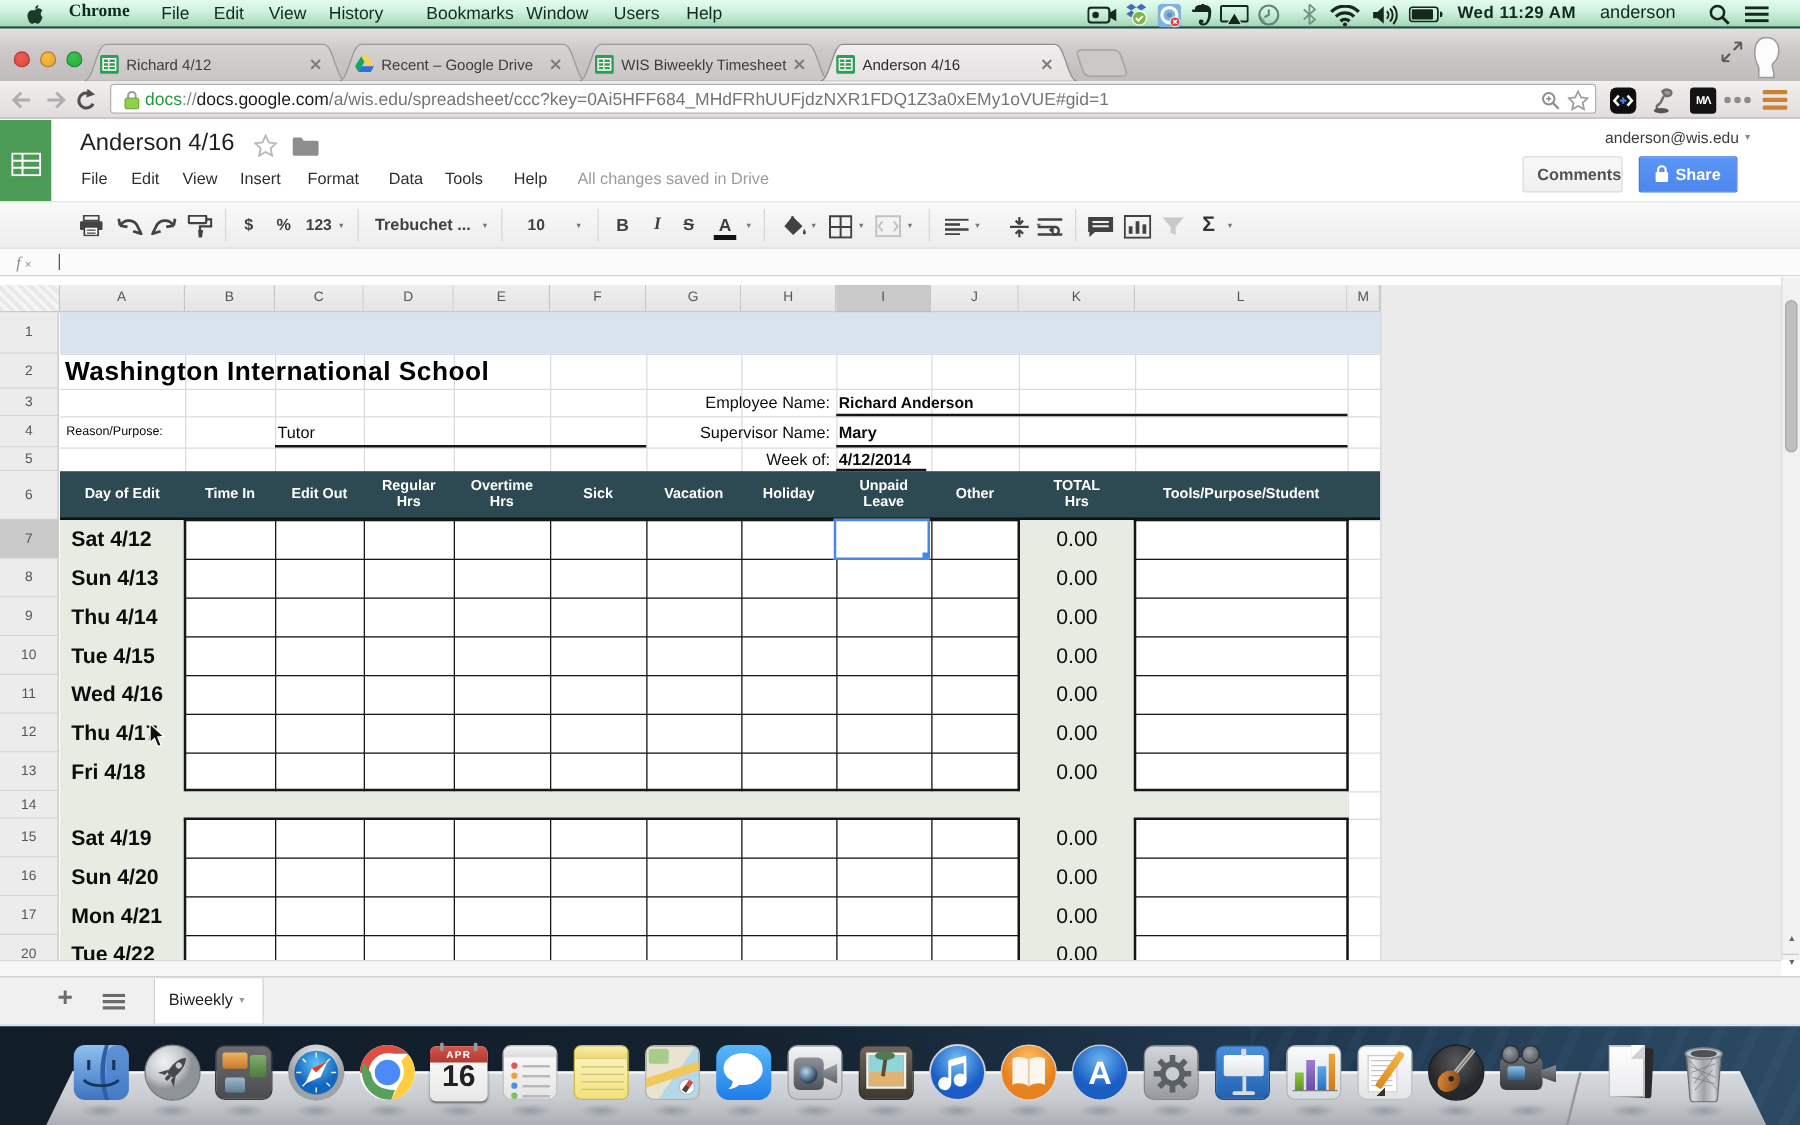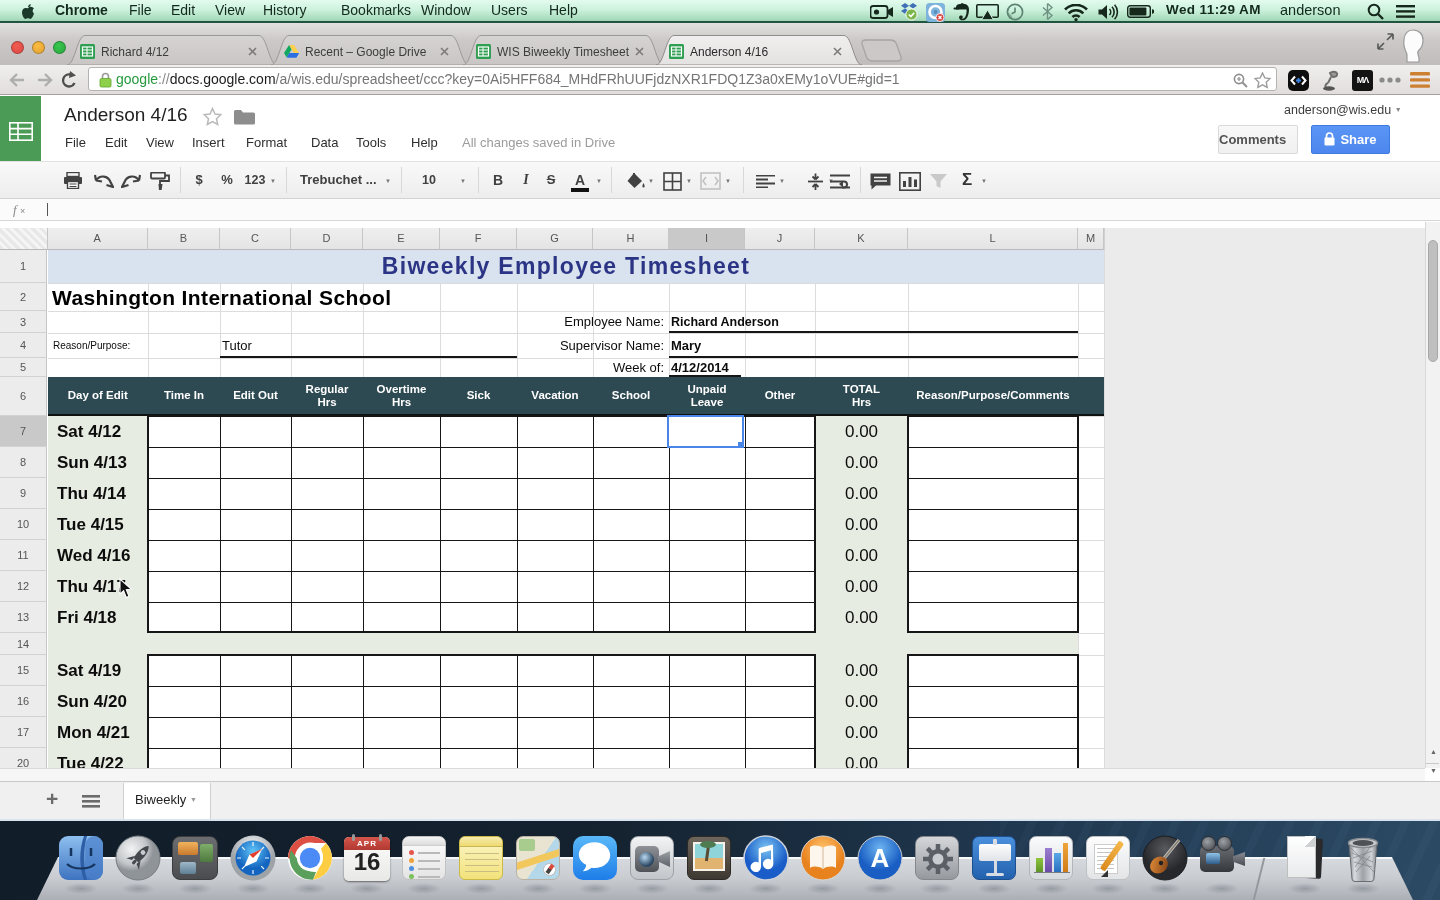--- a/index.html
+++ b/index.html
@@ -54,21 +54,21 @@
 #shelf{position:absolute;left:0;top:0;width:1440px;height:79px;
  clip-path:polygon(58px 36px,1392px 36px,1413px 79px,37px 79px);
  background:linear-gradient(#f4f6f8,#dadde1 40%,#c9ccd1 72%,#abaeb4)}
 .dicon{position:absolute;top:13px;width:48px;height:48px}
 </style></head><body>
 <div id="menubar" class="a">
     <span class="mi" style="left:20px;top:3px"><svg width="16" height="19" viewBox="0 0 16 19">
         <path d="M8.4 4.8 C9.2 3.6 11.2 3.2 12.6 4.2 C13.4 4.8 13.8 5.4 13.9 5.6 C12.3 6.6 12.1 9.3 14 10.5 C13.5 12.2 12.2 15.8 10.2 15.9 C9.3 15.9 9 15.3 7.9 15.3 C6.8 15.3 6.5 15.9 5.6 15.9 C3.6 15.8 2 12 2 9.5 C2 6.6 3.9 5.1 5.7 5.1 C6.7 5.1 7.6 5.7 8.4 4.8 Z" fill="#1c3a2a"></path>
         <path d="M8.1 4.2 C7.9 2.8 9 1.2 10.7 1 C10.9 2.6 9.6 4.1 8.1 4.2 Z" fill="#1c3a2a"></path>
       </svg></span>
-    <span class="mi" style="left:55px;font-weight:bold;">Chrome</span>
+    <span class="mi" style="left:55px;font-weight:bold;font-family:Liberation Serif, serif;">Chrome</span>
     <span class="mi" style="left:129px;">File</span>
     <span class="mi" style="left:171px;">Edit</span>
     <span class="mi" style="left:215px;">View</span>
     <span class="mi" style="left:263px;">History</span>
     <span class="mi" style="left:331px;margin-left:10px;">Bookmarks</span>
     <span class="mi" style="left:421px;">Window</span>
     <span class="mi" style="left:491px;">Users</span>
     <span class="mi" style="left:549px;">Help</span>
 <span class="mi" style="left:870px;top:5px"><svg width="24" height="14" viewBox="0 0 24 14">
         <rect x="0.5" y="1" width="17" height="12" rx="2.5" fill="none" stroke="#16281c" stroke-width="1.8"></rect>
@@ -214,21 +214,21 @@
       <g stroke="#4e4e4e" stroke-width="2.4" fill="none">
         <path d="M62 3.5 A6 6 0 1 0 66.5 12"></path>
       </g>
       <path d="M62 0 L68 4.5 L61 7 Z" fill="#4e4e4e"></path>
     </svg>
     <div id="omnibox">
       <svg style="position:absolute;left:10px;top:4px" width="13" height="16" viewBox="0 0 13 16">
         <path d="M3.5 7 V4.5 A3 3 0 0 1 9.5 4.5 V7" fill="none" stroke="#9b9b9b" stroke-width="1.6"></path>
         <rect x="1" y="6.5" width="11" height="8.5" rx="1.5" fill="#8ed04a" stroke="#5ea32c" stroke-width="0.8"></rect>
       </svg>
-      <span style="position:absolute;left:27px"><span style="color:#259a3c">google</span><span style="color:#8a8a8a">://</span><span style="color:#1c1c1c">docs.google.com</span><span style="color:#757575">/a/wis.edu/spreadsheet/ccc?key=0Ai5HFF684_MHdFRhUUFjdzNXR1FDQ1Z3a0xEMy1oVUE#gid=1</span></span>
+      <span style="position:absolute;left:27px"><span style="color:#259a3c">docs</span><span style="color:#8a8a8a">://</span><span style="color:#1c1c1c">docs.google.com</span><span style="color:#757575">/a/wis.edu/spreadsheet/ccc?key=0Ai5HFF684_MHdFRhUUFjdzNXR1FDQ1Z3a0xEMy1oVUE#gid=1</span></span>
       <svg style="position:absolute;left:1144px;top:5px" width="15" height="15" viewBox="0 0 15 15">
         <circle cx="6" cy="6" r="4.6" fill="none" stroke="#8e8e8e" stroke-width="1.6"></circle>
         <path d="M9.5 9.5 L14 14" stroke="#8e8e8e" stroke-width="1.8"></path>
         <path d="M4 6 h4 M6 4 v4" stroke="#8e8e8e" stroke-width="1.2"></path>
       </svg>
       <svg style="position:absolute;left:1165px;top:4px" width="17" height="17" viewBox="0 0 17 17">
         <path d="M8.5 1 L10.8 5.9 L16 6.6 L12.2 10.2 L13.2 15.4 L8.5 12.8 L3.8 15.4 L4.8 10.2 L1 6.6 L6.2 5.9 Z" fill="none" stroke="#9e9e9e" stroke-width="1.4"></path>
       </svg>
     </div>
     <div class="a" style="left:1288px;top:5px;width:21px;height:21px;border-radius:5px;background:#0e0e0e"><svg width="21" height="21" viewBox="0 0 21 21">
@@ -274,21 +274,21 @@
     <span class="smenu" style="left:65px">File</span>
     <span class="smenu" style="left:105px">Edit</span>
     <span class="smenu" style="left:146px">View</span>
     <span class="smenu" style="left:192px">Insert</span>
     <span class="smenu" style="left:246px">Format</span>
     <span class="smenu" style="left:311px">Data</span>
     <span class="smenu" style="left:356px">Tools</span>
     <span class="smenu" style="left:411px">Help</span>
     <span class="smenu" style="left:462px;color:#9b9b9b">All changes saved in Drive</span>
     <div class="a" style="left:1284px;top:8px;font-size:12.5px;color:#3c3c3c">anderson@wis.edu <span style="font-size:7px;color:#8a8a8a;vertical-align:2px">▼</span></div>
-    <div class="a" style="left:1218px;top:30px;width:80px;height:29px;background:linear-gradient(#f8f8f8,#f0f0f0);border:1px solid #dadada;border-radius:2px;font-size:13px;font-weight:bold;color:#525252;text-align:left;line-height:27px">Comments</div>
+    <div class="a" style="left:1218px;top:30px;width:80px;height:29px;background:linear-gradient(#f8f8f8,#f0f0f0);border:1px solid #dadada;border-radius:2px;font-size:13px;font-weight:bold;color:#525252;text-align:right;line-height:27px">Comments</div>
     <div class="a" style="left:1311px;top:30px;width:79px;height:29px;background:linear-gradient(#5b95f5,#4d87ee);border:1px solid #3f7ae0;border-radius:2px;font-size:13px;font-weight:bold;color:#fff;text-align:center;line-height:27px"><svg style="vertical-align:-2px;margin-right:5px" width="11" height="14" viewBox="0 0 11 14">
         <path d="M2.5 6 V4 A3 3 0 0 1 8.5 4 V6" fill="none" stroke="#fff" stroke-width="1.7"></path>
         <rect x="0.5" y="5.5" width="10" height="8" rx="1" fill="#fff"></rect>
       </svg>Share</div>
   </div>
 <div id="stoolbar" class="a">
     <svg class="a" style="left:63px;top:10px" width="20" height="17" viewBox="0 0 20 17">
       <rect x="4" y="0.5" width="12" height="4" fill="none" stroke="#424242" stroke-width="1.4"></rect>
       <rect x="1" y="5" width="18" height="7" rx="1" fill="#424242"></rect>
       <rect x="4.5" y="9.5" width="11" height="7" fill="#fff" stroke="#424242" stroke-width="1.4"></rect>
@@ -442,37 +442,36 @@
     <div class="ghl" style="left:47.5px;top:281px;width:1056.5px"></div>
     <div class="ghl" style="left:47.5px;top:312px;width:1056.5px"></div>
     <div class="ghl" style="left:47.5px;top:343px;width:1056.5px"></div>
     <div class="ghl" style="left:47.5px;top:374px;width:1056.5px"></div>
     <div class="ghl" style="left:47.5px;top:405px;width:1056.5px"></div>
     <div class="ghl" style="left:47.5px;top:427px;width:1056.5px"></div>
     <div class="ghl" style="left:47.5px;top:458px;width:1056.5px"></div>
     <div class="ghl" style="left:47.5px;top:489px;width:1056.5px"></div>
     <div class="ghl" style="left:47.5px;top:520px;width:1056.5px"></div>
     <div class="a" style="left:47.5px;top:22px;width:1056.5px;height:33px;background:#d9e2ef"></div>
-    <div class="a" style="left:47.5px;top:22px;width:1037px;height:33px;text-align:center;font-size:23px;font-weight:bold;color:#2c3585;letter-spacing:1.3px;line-height:33px">Biweekly Employee Timesheet</div>
     <div class="a" style="left:47.5px;top:188px;width:100.5px;height:352px;background:#e7ece2"></div>
     <div class="a" style="left:815px;top:188px;width:93px;height:352px;background:#e7ece2"></div>
     <div class="a" style="left:47.5px;top:405px;width:1030.5px;height:22px;background:#e7ece2"></div>
     <div class="a" style="left:47.5px;top:149px;width:1056.5px;height:39px;background:#2d4952;border-bottom:2px solid #101010"></div>
     <div class="hdrtxt" style="left:47.5px;width:100.5px;">Day of Edit</div>
     <div class="hdrtxt" style="left:148px;width:72px;">Time In</div>
     <div class="hdrtxt" style="left:220px;width:71px;">Edit Out</div>
     <div class="hdrtxt" style="left:291px;width:72px;">Regular<br>Hrs</div>
     <div class="hdrtxt" style="left:363px;width:77px;">Overtime<br>Hrs</div>
     <div class="hdrtxt" style="left:440px;width:77px;">Sick</div>
     <div class="hdrtxt" style="left:517px;width:76px;">Vacation</div>
-    <div class="hdrtxt" style="left:593px;width:76px;">School</div>
+    <div class="hdrtxt" style="left:593px;width:76px;">Holiday</div>
     <div class="hdrtxt" style="left:669px;width:76px;">Unpaid<br>Leave</div>
     <div class="hdrtxt" style="left:745px;width:70px;">Other</div>
     <div class="hdrtxt" style="left:815px;width:93px;">TOTAL<br>Hrs</div>
-    <div class="hdrtxt" style="left:908px;width:170px;">Reason/Purpose/Comments</div>
+    <div class="hdrtxt" style="left:908px;width:170px;">Tools/Purpose/Student</div>
     <div class="celltxt" style="left:52px;top:58px;font-size:21px;font-weight:bold;color:#000;letter-spacing:0.4px">Washington International School</div>
     <div class="celltxt" style="left:440px;top:83px;width:224px;height:22px;line-height:22px;text-align:right;font-size:13px">Employee Name:</div>
     <div class="celltxt" style="left:671px;top:83px;height:22px;line-height:22px;font-weight:bold;font-size:12.5px">Richard Anderson</div>
     <div class="bl" style="left:669px;top:103px;width:409px;height:1.8px"></div>
     <div class="celltxt" style="left:53px;top:105px;height:25px;line-height:25px;font-size:10px">Reason/Purpose:</div>
     <div class="celltxt" style="left:222px;top:105px;height:25px;line-height:25px;font-size:13px">Tutor</div>
     <div class="bl" style="left:220px;top:128px;width:297px;height:1.8px"></div>
     <div class="celltxt" style="left:440px;top:105px;width:224px;height:25px;line-height:25px;text-align:right;font-size:13px">Supervisor Name:</div>
     <div class="celltxt" style="left:671px;top:105px;height:25px;line-height:25px;font-weight:bold;font-size:13px">Mary</div>
     <div class="bl" style="left:669px;top:128px;width:409px;height:1.8px"></div>

